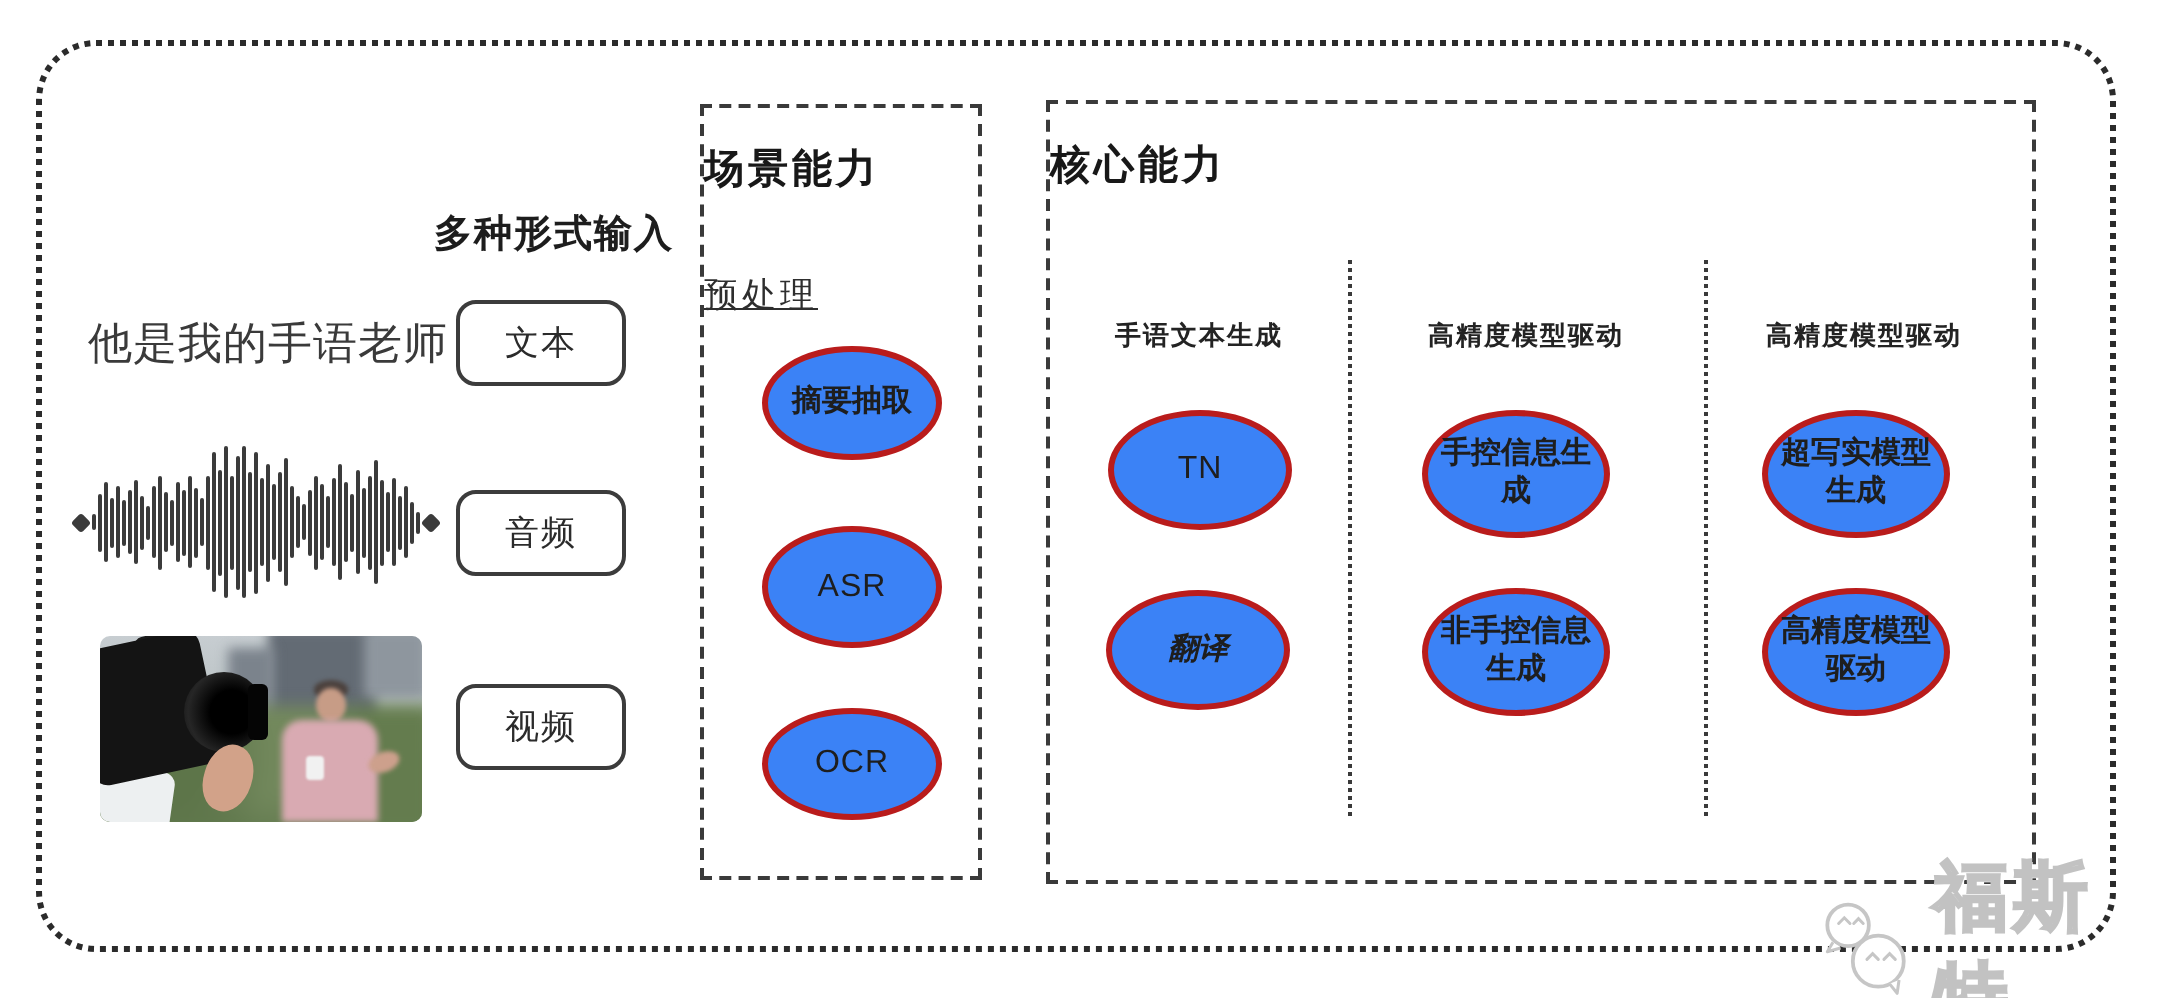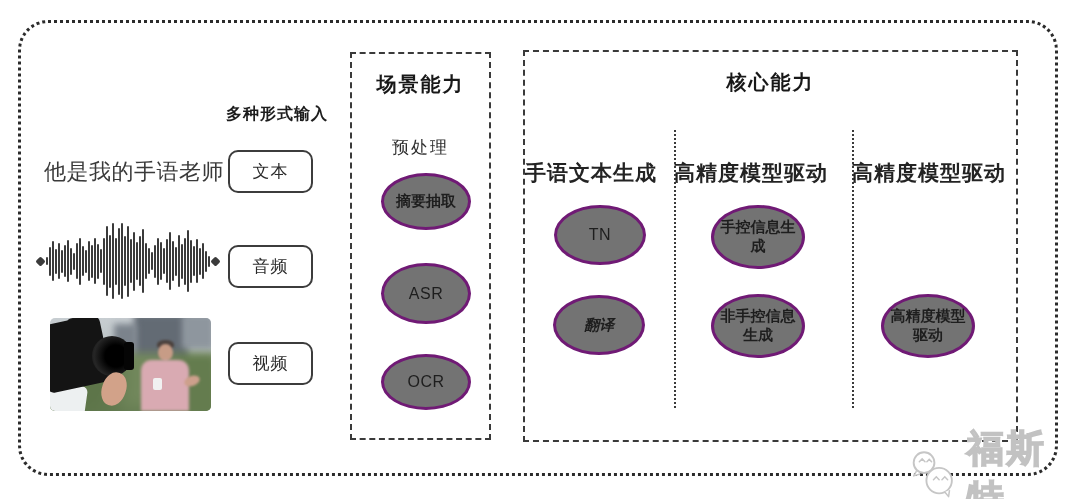--- a/index.html
+++ b/index.html
@@ -8,21 +8,21 @@
   .canvas { position:relative; width:1080px; height:499px; background:#fff; overflow:hidden; }
 
   .outer-frame {
     position:absolute; left:18px; top:20px; width:1040px; height:456px;
     border:3px dotted #2b2b2b; border-radius:30px;
   }
 
   
   .inputs-heading {
     position:absolute; left:214px; top:104px; width:126px;
-    font-size:16px; font-weight:700; color:#1d1d1d; text-align:center; letter-spacing:1px;
+    font-size:19px; font-weight:700; color:#1d1d1d; text-align:center; letter-spacing:1px;
   }
   .sample-sentence {
     position:absolute; left:44px; top:157px; width:180px;
     font-size:22px; color:#3a3a3a; letter-spacing:0.5px; white-space:nowrap;
   }
   .input-chip {
     position:absolute; left:228px; width:85px; height:43px;
     border:2px solid #3c3c3c; border-radius:10px;
     display:flex; align-items:center; justify-content:center;
     font-size:17px; color:#2b2b2b; background:#fff; letter-spacing:1px;
@@ -66,45 +66,45 @@
   .vt-lens-rim { left:74px; top:24px; width:10px; height:28px; background:#050505; border-radius:3px; }
   .vt-hand   { left:52px; top:54px; width:24px; height:34px; background:#d2a289; border-radius:48%; transform:rotate(18deg); }
   .vt-sleeve { left:-6px; top:66px; width:42px; height:34px; background:#edf0f1; transform:rotate(8deg); border-radius:6px; }
 
   
   .group-box { position:absolute; border:2px dashed #3a3a3a; background:#fff0; }
   .scene-box { left:350px; top:52px;  width:141px; height:388px; }
   .core-box  { left:523px; top:50px;  width:495px; height:392px; }
   .group-title {
     position:absolute; top:17px; left:0; width:100%;
-    text-align:center; font-size:20px; font-weight:700; color:#181818; letter-spacing:2px;
+    text-align:left; font-size:20px; font-weight:700; color:#181818; letter-spacing:2px;
   }
   .scene-subtitle {
     position:absolute; top:82px; left:0; width:100%;
-    text-align:center; font-size:17px; color:#2e2e2e; letter-spacing:2px;
+    font-size:17px; color:#2e2e2e; letter-spacing:2px;text-decoration:underline;
   }
 
   .ellipse {
-    position:absolute; border:3px solid #701a75; border-radius:50%;
+    position:absolute; border:3px solid #b91c1c; border-radius:50%;
     display:flex; align-items:center; justify-content:center;
-    background:#737373; text-align:center;
+    background:#3b82f6; text-align:center;
   }
   .ellipse span { display:block; width:82px; font-size:15px; line-height:1.25; color:#1e1e1e; font-weight:600; }
   .ellipse.latin span { font-weight:400; font-size:16px; letter-spacing:.5px; }
 
   
   .el-abstract { left:29px; top:119px; width:90px; height:57px; }
   .el-asr      { left:29px; top:209px; width:90px; height:61px; }
   .el-ocr      { left:29px; top:300px; width:90px; height:56px; }
 
   
   .core-divider { position:absolute; top:78px; height:278px; width:0; border-left:2.5px dotted #3a3a3a; }
   .div-1 { left:149px; } .div-2 { left:327px; }
   .core-col-label {
-    position:absolute; top:107px; font-size:21px; color:#232323; text-align:left; letter-spacing:1px; font-weight:600;
+    position:absolute; top:107px; font-size:13px; color:#232323; text-align:center; letter-spacing:1px; font-weight:600;
   }
   .col-label-1 { left:0;     width:149px; }
   .col-label-2 { left:149px; width:178px; }
   .col-label-3 { left:327px; width:160px; }
 
   .el-tn      { left:29px;  top:153px; width:92px; height:60px; }
   .el-trans   { left:28px;  top:243px; width:92px; height:60px;font-style:italic; }
   .el-manual  { left:186px; top:153px; width:94px; height:64px;text-align:center; }
   .el-nonman  { left:186px; top:242px; width:94px; height:64px; }
   .el-hyper   { left:356px; top:153px; width:94px; height:64px; }
@@ -247,20 +247,23 @@
     </div>
     <div class="ellipse el-trans">
       <span>翻译</span>
     </div>
     <div class="ellipse el-manual">
       <span>手控信息生成</span>
     </div>
     <div class="ellipse el-nonman">
       <span>非手控信息生成</span>
     </div>
+    <div class="ellipse el-hyper">
+      <span>超写实模型生成</span>
+    </div>
     <div class="ellipse el-hiprec">
       <span>高精度模型驱动</span>
     </div>
   </div>
 
   <div class="watermark">
     <svg width="58" height="52" viewBox="0 0 58 52">
       <circle cx="17" cy="14" r="11" fill="#ffffff" stroke="#c6c6c6" stroke-width="2"></circle>
       <path d="M12 13 l3 -3 l3 3" fill="none" stroke="#c6c6c6" stroke-width="1.6" stroke-linecap="round"></path>
       <path d="M20 13 l2.5 -2.5 l2.5 2.5" fill="none" stroke="#c6c6c6" stroke-width="1.6" stroke-linecap="round"></path>

